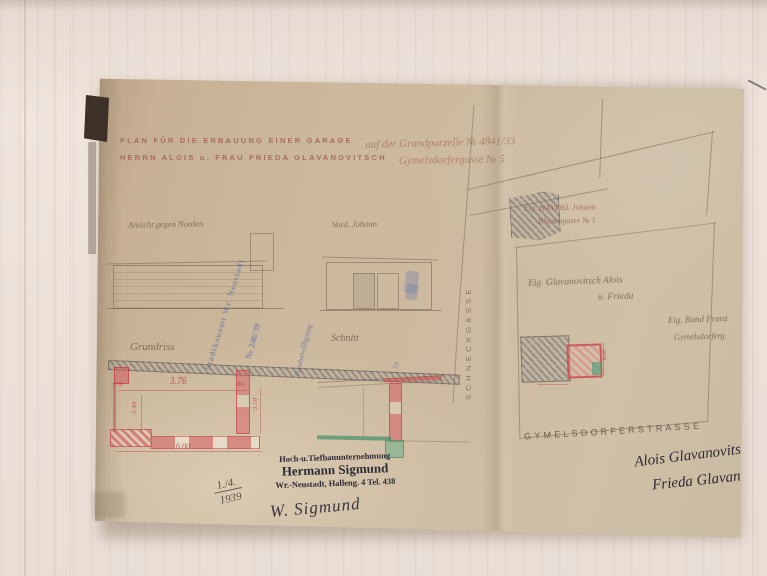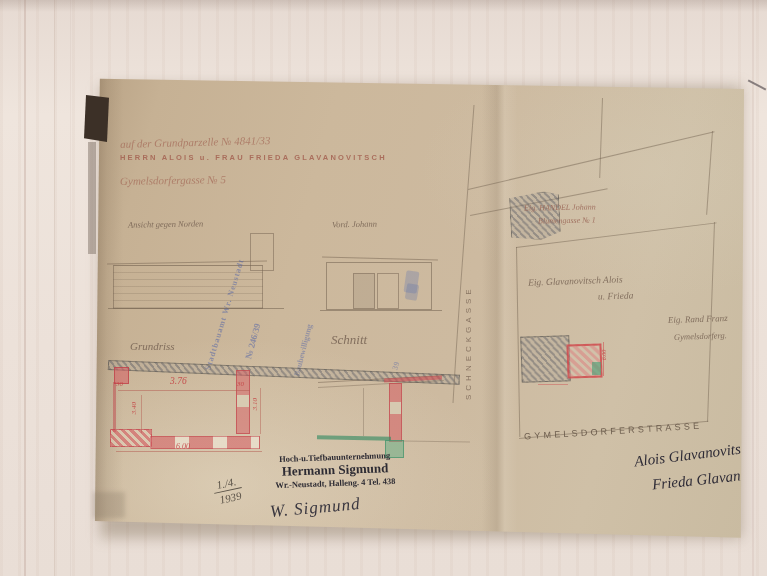--- a/index.html
+++ b/index.html
@@ -41,23 +41,24 @@
         radial-gradient(60% 45% at 20% 88%, rgba(235,226,206,0.45), rgba(235,226,206,0) 70%),
         radial-gradient(50% 40% at 85% 20%, rgba(214,204,182,0.4), rgba(214,204,182,0) 70%),
         linear-gradient(105deg, #b9a386 0%, #c6b194 9%, #ccb89c 32%, #cdbaa0 56%, #cfc0a7 78%, #c9bba1 100%);"></div>
 
   <div class="a" style="left:84px;top:95px;width:25px;height:47px;background:#3c3027;clip-path:polygon(8% 0,100% 6%,92% 100%,0 92%);"></div>
   <div class="a" style="left:88px;top:142px;width:8px;height:112px;background:rgba(70,55,42,0.32);"></div>
   <div class="a" style="left:93px;top:492px;width:32px;height:26px;background:rgba(122,106,90,0.25);filter:blur(2px);"></div>
   <div class="a" style="left:747px;top:84px;width:20px;height:2px;background:rgba(70,62,66,0.6);transform:rotate(28deg);"></div>
 
   <div class="a" style="left:120px;top:136px;display:flex;gap:12px;align-items:flex-start;">
+    <span class="typed">PLAN FÜR DIE ERBAUUNG EINER GARAGE</span>
     <span class="hand" style="font-size:11px;color:rgba(158,94,78,0.62);transform:rotate(-1.5deg);white-space:nowrap;">auf der Grundparzelle № 4841/33</span>
   </div>
-  <div class="a" style="left:120px;top:153px;display:flex;gap:12px;align-items:flex-start;flex-direction:column;">
+  <div class="a" style="left:120px;top:153px;display:flex;gap:12px;align-items:flex-start;">
     <span class="typed">HERRN ALOIS u. FRAU FRIEDA GLAVANOVITSCH</span>
     <span class="hand" style="font-size:11px;color:rgba(158,94,78,0.62);transform:rotate(-1deg);white-space:nowrap;">Gymelsdorfergasse № 5</span>
   </div>
 
   <div class="a hand pencil" style="left:128px;top:219px;font-size:8.5px;transform:rotate(-1deg);">Ansicht gegen Norden</div>
   <div class="a" style="left:250px;top:233px;width:22px;height:36px;border:1px solid rgba(115,98,80,0.5);"></div>
   <div class="a" style="left:113px;top:265px;width:148px;height:42px;border:1px solid rgba(115,98,80,0.5);
       background:repeating-linear-gradient(180deg, rgba(0,0,0,0) 0 6px, rgba(115,98,80,0.22) 6px 7px);"></div>
   <div class="a" style="left:107px;top:262px;width:160px;height:1px;background:rgba(115,98,80,0.5);transform:rotate(-1deg);"></div>
   <div class="a" style="left:108px;top:308px;width:176px;height:1px;background:rgba(115,98,80,0.55);"></div>
@@ -91,21 +92,21 @@
   <div class="a redink" style="left:116px;top:380px;font-size:7px;">30</div>
   <div class="a redink" style="left:170px;top:376px;font-size:9.5px;">3.76</div>
   <div class="a redink" style="left:237px;top:380px;font-size:7px;">30</div>
   <div class="a" style="left:141px;top:395px;width:1px;height:38px;background:rgba(180,90,80,0.45);"></div>
   <div class="a redink" style="left:128px;top:404px;font-size:7px;transform:rotate(-90deg);">3.40</div>
   <div class="a" style="left:260px;top:388px;width:1px;height:46px;background:rgba(180,90,80,0.45);"></div>
   <div class="a redink" style="left:249px;top:400px;font-size:7px;transform:rotate(-90deg);">3.10</div>
   <div class="a" style="left:116px;top:451px;width:146px;height:1px;background:rgba(180,90,80,0.5);"></div>
   <div class="a redink" style="left:176px;top:442px;font-size:8px;">6.00</div>
 
-  <div class="a hand pencil" style="left:331px;top:332px;font-size:13px;">Schnitt</div>
+  <div class="a hand pencil" style="left:331px;top:332px;font-size:10px;">Schnitt</div>
   <div class="a" style="left:318px;top:382px;width:126px;height:1px;background:rgba(115,98,80,0.5);transform:rotate(-3.2deg);transform-origin:left;"></div>
   <div class="a" style="left:318px;top:387px;width:126px;height:1px;background:rgba(115,98,80,0.4);transform:rotate(-3.2deg);transform-origin:left;"></div>
   <div class="a" style="left:384px;top:377px;width:58px;height:4px;background:rgba(205,75,80,0.6);transform:rotate(-3deg);"></div>
   <div class="a" style="left:389px;top:383px;width:11px;height:57px;background:rgba(214,92,98,0.55);border:1px solid rgba(190,60,68,0.55);">
     <div class="a" style="left:0;top:18px;width:11px;height:12px;background:#d6c9b0;"></div>
   </div>
   <div class="a" style="left:317px;top:436px;width:74px;height:4px;background:rgba(55,140,100,0.65);transform:rotate(1deg);"></div>
   <div class="a" style="left:385px;top:440px;width:17px;height:16px;background:rgba(105,175,135,0.55);border:1px solid rgba(55,140,100,0.6);"></div>
   <div class="a" style="left:363px;top:388px;width:1px;height:48px;background:rgba(115,98,80,0.35);"></div>
   <div class="a" style="left:402px;top:441px;width:68px;height:1px;background:rgba(115,98,80,0.35);transform:rotate(1deg);"></div>

